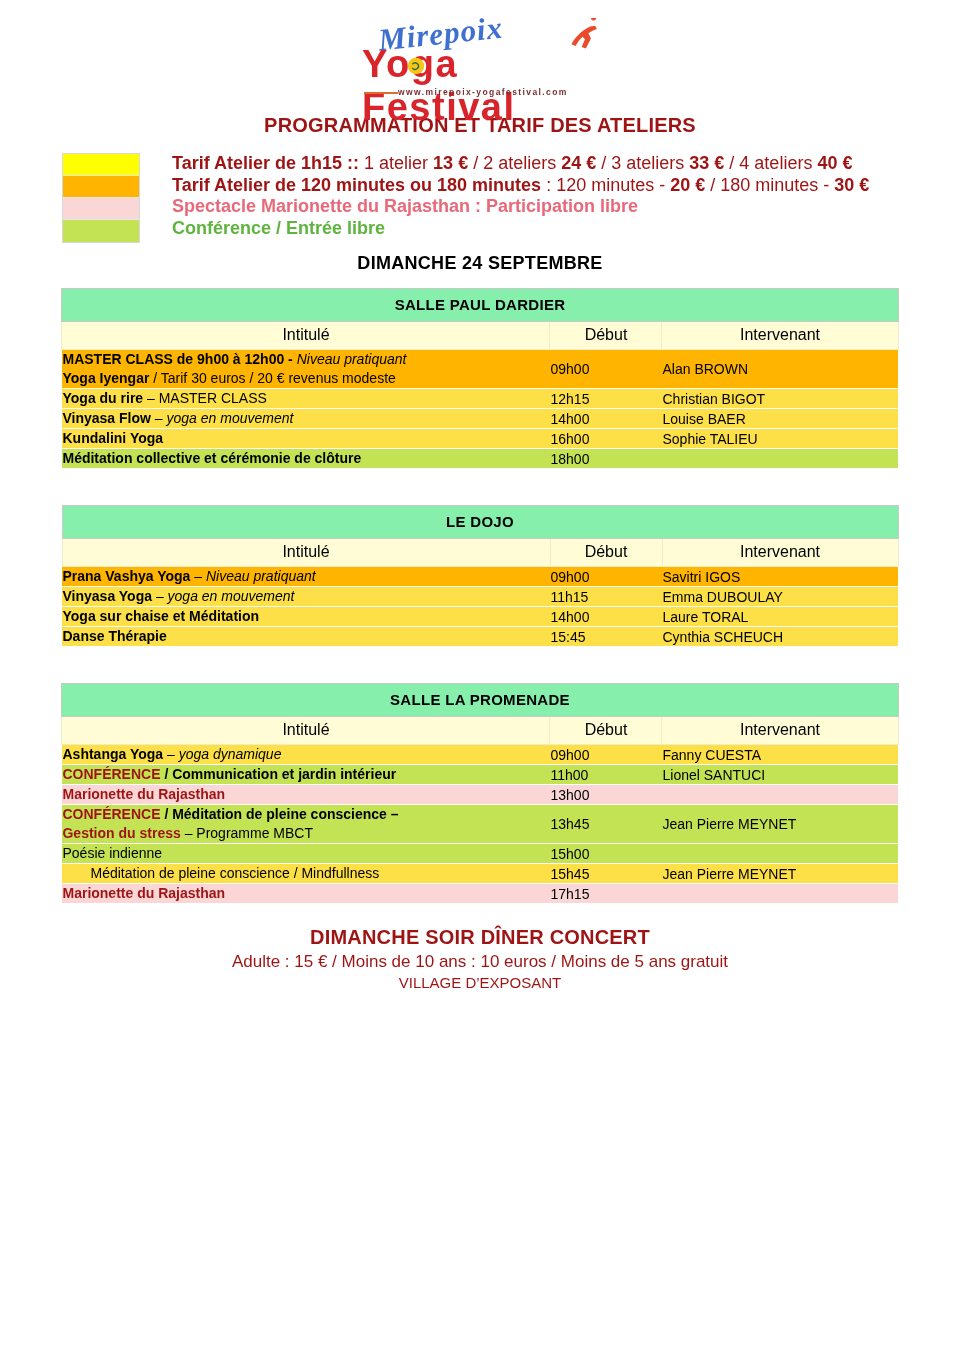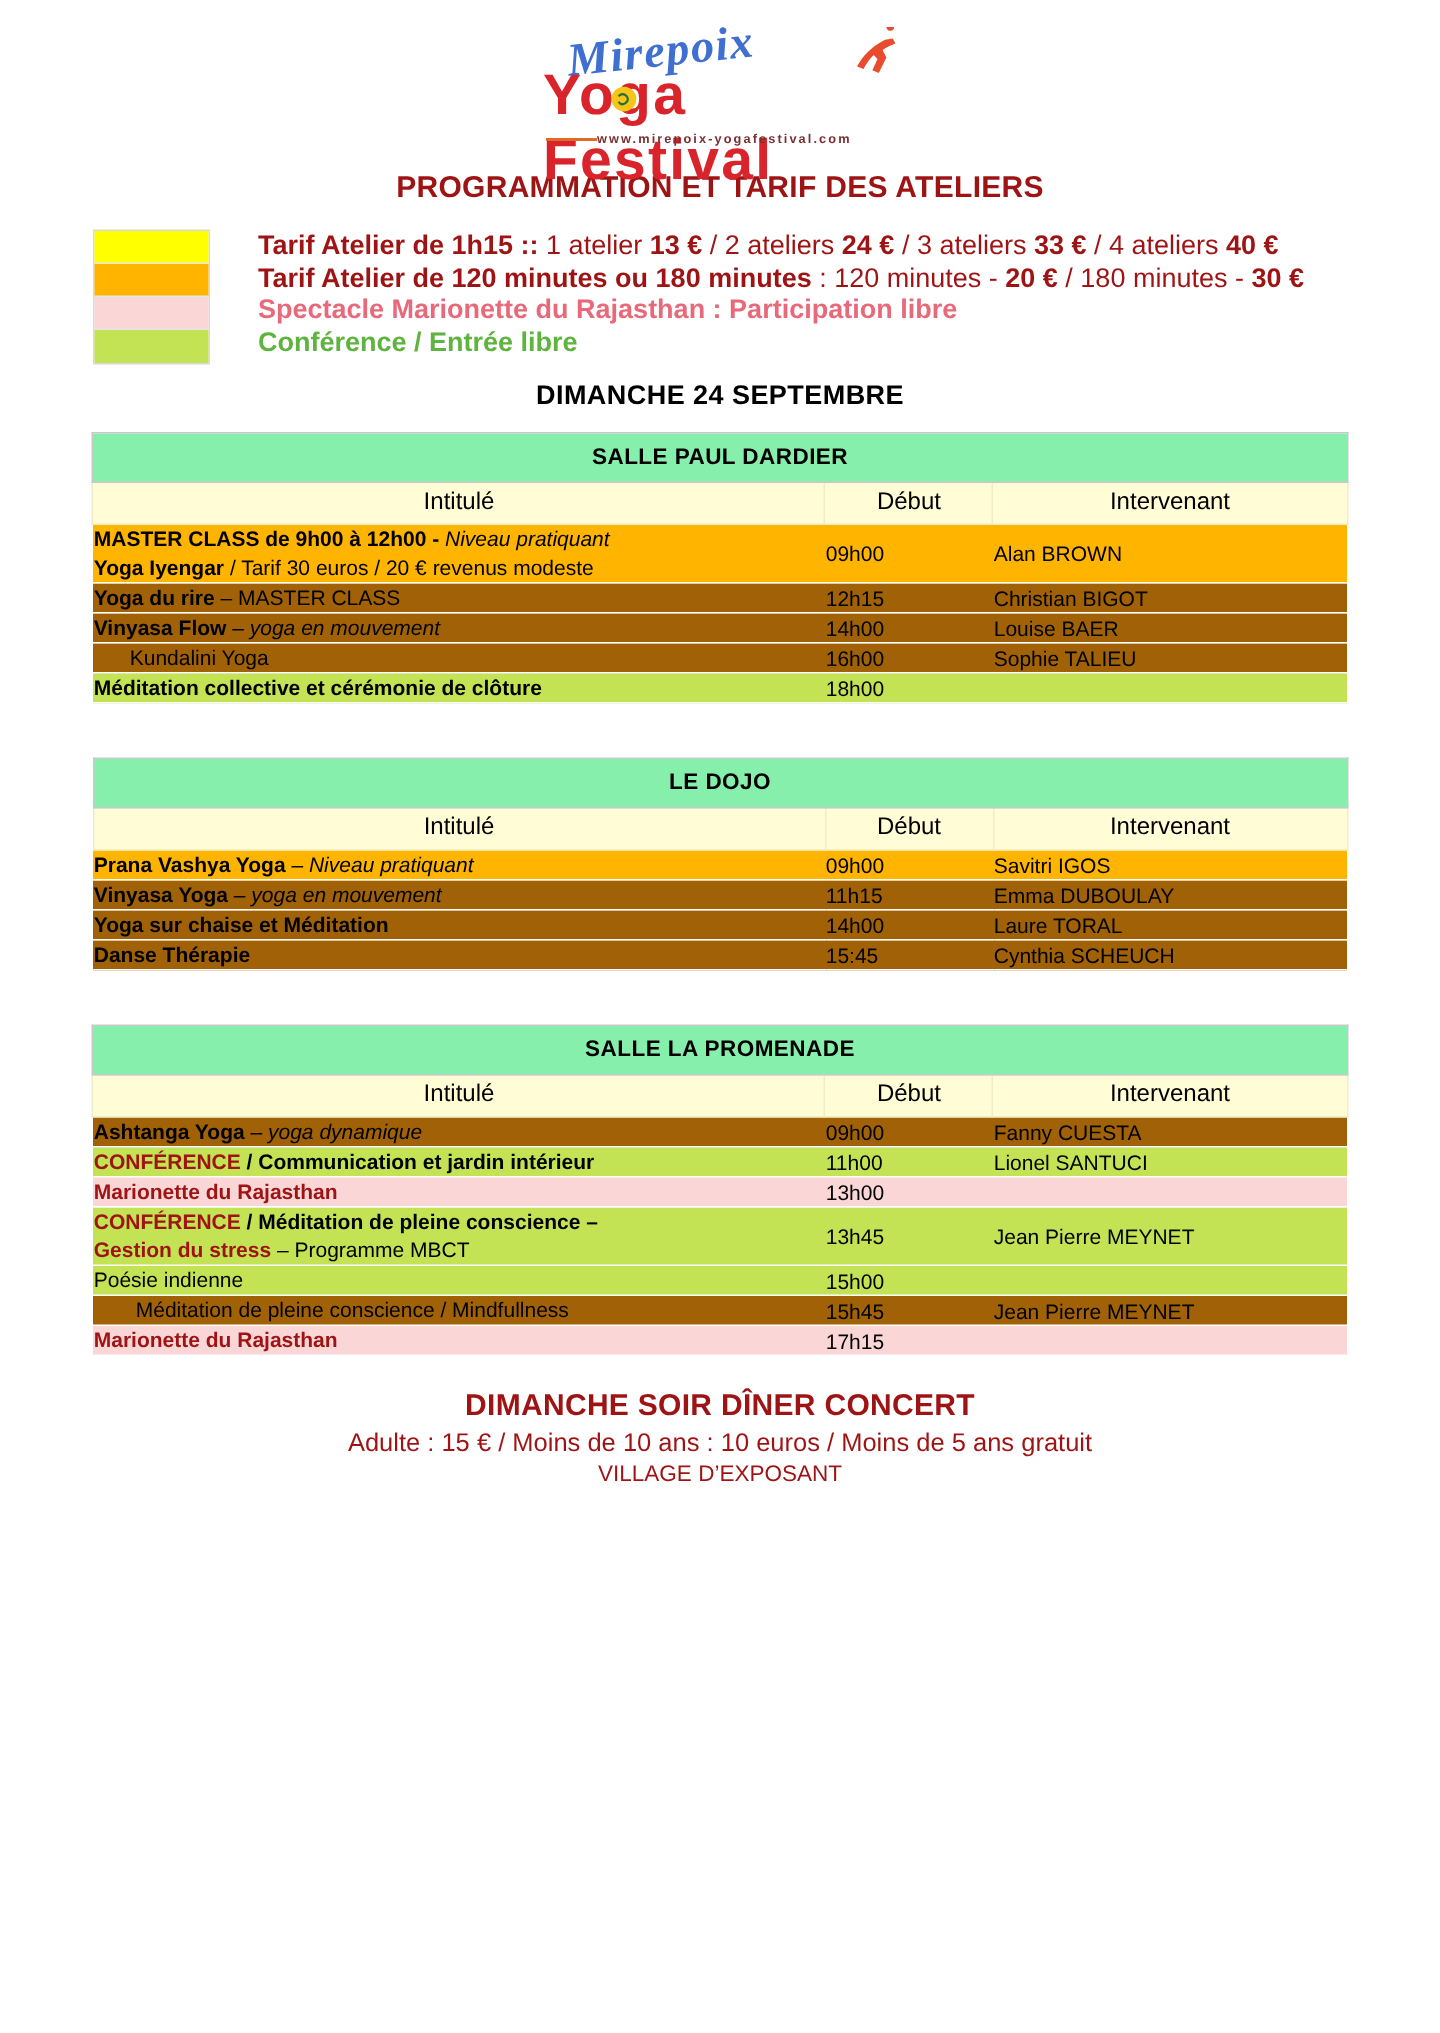--- a/index.html
+++ b/index.html
@@ -100,21 +100,21 @@
     font-size:14px; font-weight:bold; padding:10px 0 11px 8px; line-height:19px;
   }
   td.cell-time {
     font-size:14px; padding:8px 0 11px 4px; vertical-align:top; padding-top:9px;
   }
   td.cell-person {
     font-size:14px; padding:8px 0 11px 8px; vertical-align:top; padding-top:9px;
   }
 
   .bg-orange td { background:#ffb400; }
-  .bg-yellow td { background:#a16207; }
+  .bg-yellow td { background:#fde047; }
   .bg-green  td { background:#c3e254; }
   .bg-pink   td { background:#fbd6d6; }
 
   .row-tall td.cell-title { padding-top:14px; padding-bottom:16px; }
 
   
   .footer { text-align:center; margin-top:-14px; }
   .ft1 { color:#9e1414; font-size:20px; font-weight:bold; letter-spacing:0.2px; }
   .ft2 { color:#9e1414; font-size:17px; margin-top:3px; }
   .ft3 { color:#9e1414; font-size:15px; margin-top:2px; }
@@ -186,21 +186,21 @@
             <td class="cell-title"><span style="font-weight: bold;">Yoga du rire </span><span style="font-weight: normal;">– MASTER CLASS</span></td>
             <td class="cell-time">12h15</td>
             <td class="cell-person">Christian BIGOT</td>
           </tr>
           <tr class="data-row bg-yellow">
             <td class="cell-title"><span style="font-weight: bold;">Vinyasa Flow </span><span style="font-style: italic; font-weight: normal;">– yoga en mouvement</span></td>
             <td class="cell-time">14h00</td>
             <td class="cell-person">Louise BAER</td>
           </tr>
           <tr class="data-row bg-yellow">
-            <td class="cell-title"><span style="font-weight: normal; margin-left: 24px;">Kundalini Yoga</span></td>
+            <td class="cell-title"><span style="font-weight: bold;">Kundalini Yoga</span></td>
             <td class="cell-time">16h00</td>
             <td class="cell-person">Sophie TALIEU</td>
           </tr>
           <tr class="data-row bg-green">
             <td class="cell-title"><span style="font-weight: bold;">Méditation collective et cérémonie de clôture</span></td>
             <td class="cell-time">18h00</td>
             <td class="cell-person"></td>
           </tr>
         </tbody>
       </table>

